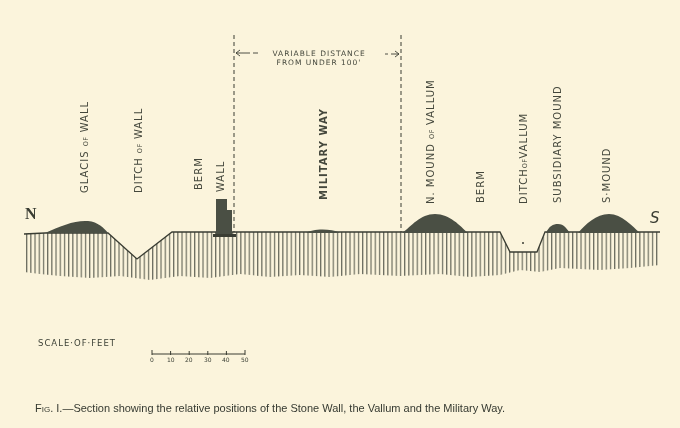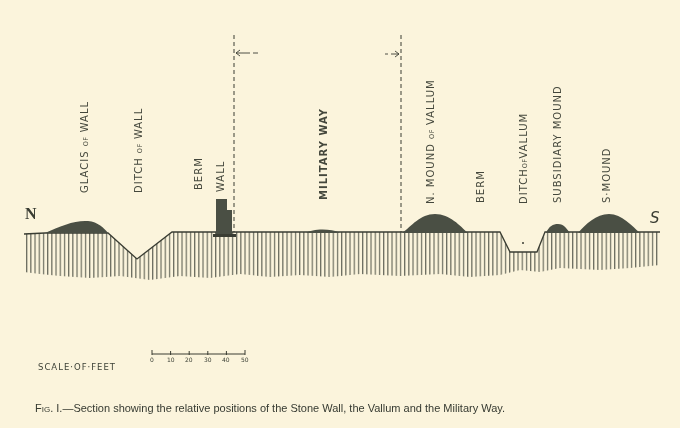--- a/index.html
+++ b/index.html
@@ -38,21 +38,21 @@
     text-align: center;
     line-height: 9px;
   }
   .section-title {
     position: absolute; left: 196px; top: 312px;
     font-size: 17px; letter-spacing: 1.5px; color: #3c4036;
     white-space: nowrap;
   }
   .section-title .small { font-size: 11px; margin: 0 10px; letter-spacing: 1px; }
   .scale-label {
-    position: absolute; left: 38px; top: 362px;
+    position: absolute; left: 38px; top: 338px;
     font-size: 8.5px; letter-spacing: 1px; color: #3c4036; white-space: nowrap;
   }
   .scale-ticks {
     position: absolute; top: 356px; font-size: 6px; color: #3c4036;
   }
   .caption {
     position: absolute; left: 35px; top: 374px;
     font-family: Liberation Sans, sans-serif;
     font-size: 11px; color: #363a31; white-space: nowrap; margin-top: 28px;
   }
@@ -120,20 +120,22 @@
       <line x1="207.8" y1="351" x2="207.8" y2="355" stroke="#3a3d33" stroke-width="1"></line>
       <line x1="226.4" y1="351" x2="226.4" y2="355" stroke="#3a3d33" stroke-width="1"></line>
       <line x1="245" y1="350" x2="245" y2="355" stroke="#3a3d33" stroke-width="1"></line>
     </g>
   </svg>
 
   <div class="compass" style="left:25px;top:205px;">N</div>
   <div class="compass s" style="left:650px;top:209px;">S</div>
 
   <div class="distance-note" style="left:254px;top:49px;width:130px;">
+    <div>VARIABLE DISTANCE</div>
+    <div>FROM UNDER 100'</div>
   </div>
 
   <div class="vlabel" style="left:91px;top:182px;">
     <span>GLACIS</span> <span class="small">OF</span> <span>WALL</span>
   </div>
   <div class="vlabel" style="left:145px;top:182px;">
     <span>DITCH</span> <span class="small">OF</span> <span>WALL</span>
   </div>
   <div class="vlabel" style="left:204px;top:180px;">BERM</div>
   <div class="vlabel" style="left:226px;top:182px;">WALL</div>

